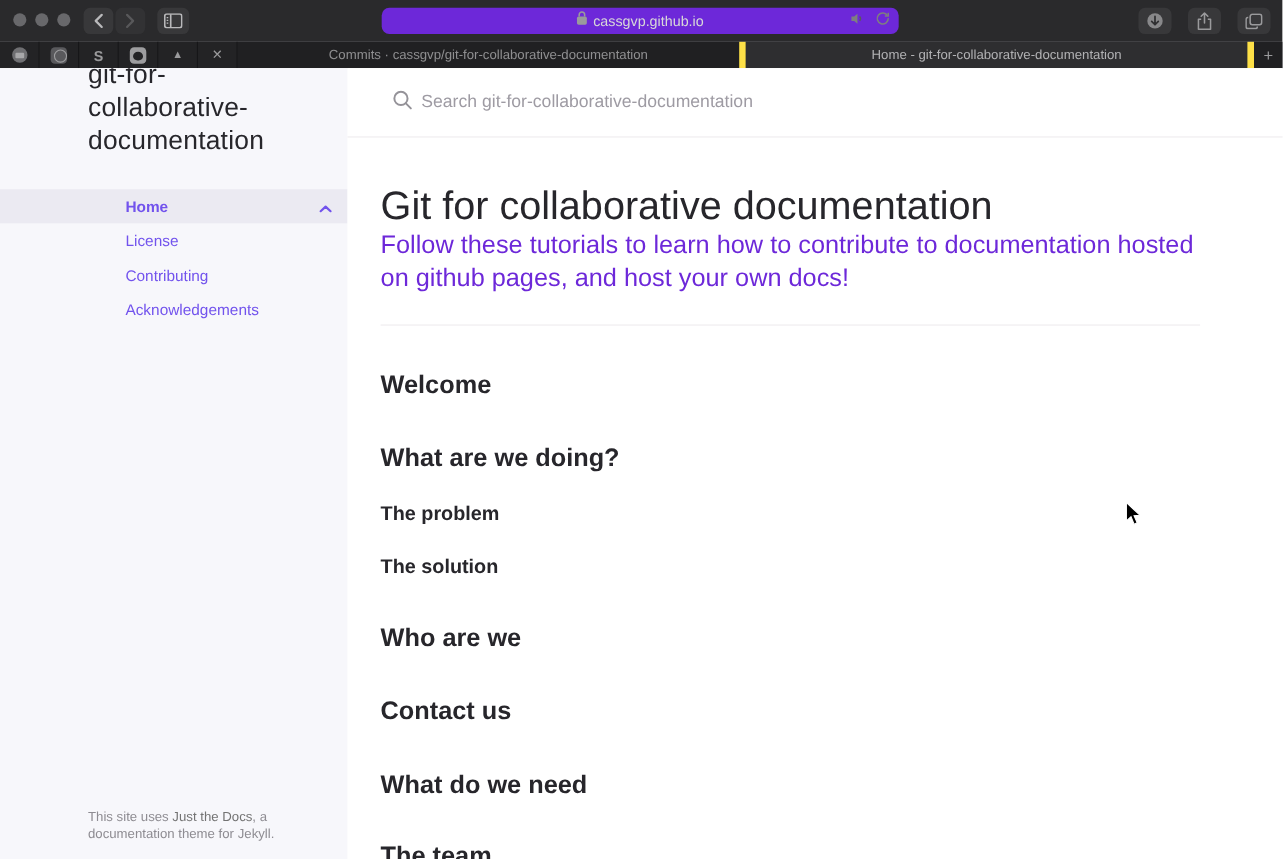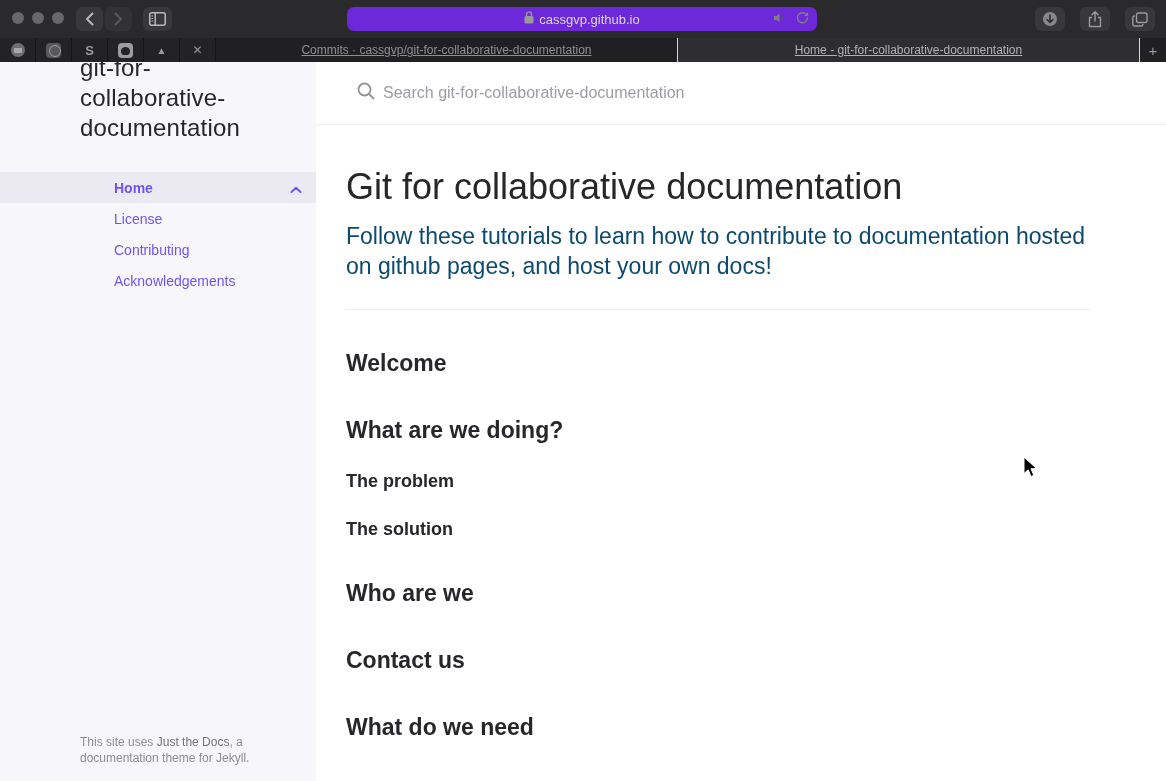--- a/index.html
+++ b/index.html
@@ -23,21 +23,21 @@
                  background:#6d28d9; display:flex; align-items:center; justify-content:center; }
   .address-bar .url { color:#d8d8d8; font-size:13px; margin-left:5px; }
   .addr-right { position:absolute; right:8px; top:0; height:24px; display:flex; align-items:center; gap:9px; }
 
   
   .tabbar { position:absolute; top:38px; left:0; width:1166px; height:24px; background:#1d1d1f;
             display:flex; align-items:stretch; }
   .pinned { width:36px; flex:none; background:#232325; border-right:1px solid #161618;
             display:flex; align-items:center; justify-content:center; color:#9a9a9c; font-size:12px; }
   .tab { flex:1; display:flex; align-items:center; justify-content:center; overflow:hidden;
-         border-right:1px solid #fde047; font-size:12px; white-space:nowrap;text-decoration:underline; }
+         border-right:6px solid #fde047; font-size:12px; white-space:nowrap; }
   .tab-inactive { background:#202022; color:#8f8f91; }
   .tab-active   { background:#2e2e30; color:#b2b2b4; }
   .newtab { width:26px; flex:none; background:#202022; display:flex; align-items:center;
             justify-content:center; color:#9a9a9c; font-size:15px; }
   .icon-s { font-size:13px; font-weight:bold; }
   .icon-drive { font-size:10px; }
   .gh-badge { width:15px; height:15px; border-radius:4px; background:#9d9d9f; position:relative; }
   .gh-badge::after { content:""; position:absolute; left:3px; top:4px; width:9px; height:8px;
                      border-radius:50% 50% 45% 45%; background:#232325; }
   .cam-badge { width:14px; height:14px; border-radius:50%; background:#6f6f72; position:relative; }
@@ -66,22 +66,22 @@
   
   .main { flex:1; background:#fff; position:relative; }
   .searchbar { height:63px; display:flex; align-items:center; padding-left:41px;
                border-bottom:1px solid #eeebee; }
   .searchbar input { border:none; outline:none; background:transparent; font-size:16px;
                      color:#3f3d45; margin-left:8px; width:560px;
                      font-family:"Liberation Sans", sans-serif; }
   .searchbar input::placeholder { color:#9e9ba3; opacity:1; }
   .content { padding:0 84px 0 30px; }
   .content h1 { margin-top:42px; font-size:36px; line-height:40px; font-weight:400; color:#27262b; }
-  .content .subtitle { margin-top:14px; width:745px; font-size:23px; line-height:30px;
-                       font-weight:400; color:#0c4a6e; }
+  .content .subtitle { width:745px; font-size:23px; line-height:30px;
+                       font-weight:400; color:#6d28d9; }
   .content hr { margin-top:28px; border:none; border-top:1px solid #eeebee; }
   .content h2 { margin-top:40px; font-size:23px; line-height:27px; font-weight:bold; color:#27262b; }
   .content h3 { margin-top:27px; font-size:18px; line-height:21px; font-weight:bold; color:#27262b; }
   .content h2.clipped { margin-top:37px; }
 
   
   .cursor { position:absolute; left:1023px; top:456px; }
 </style>
 </head>
 <body>

